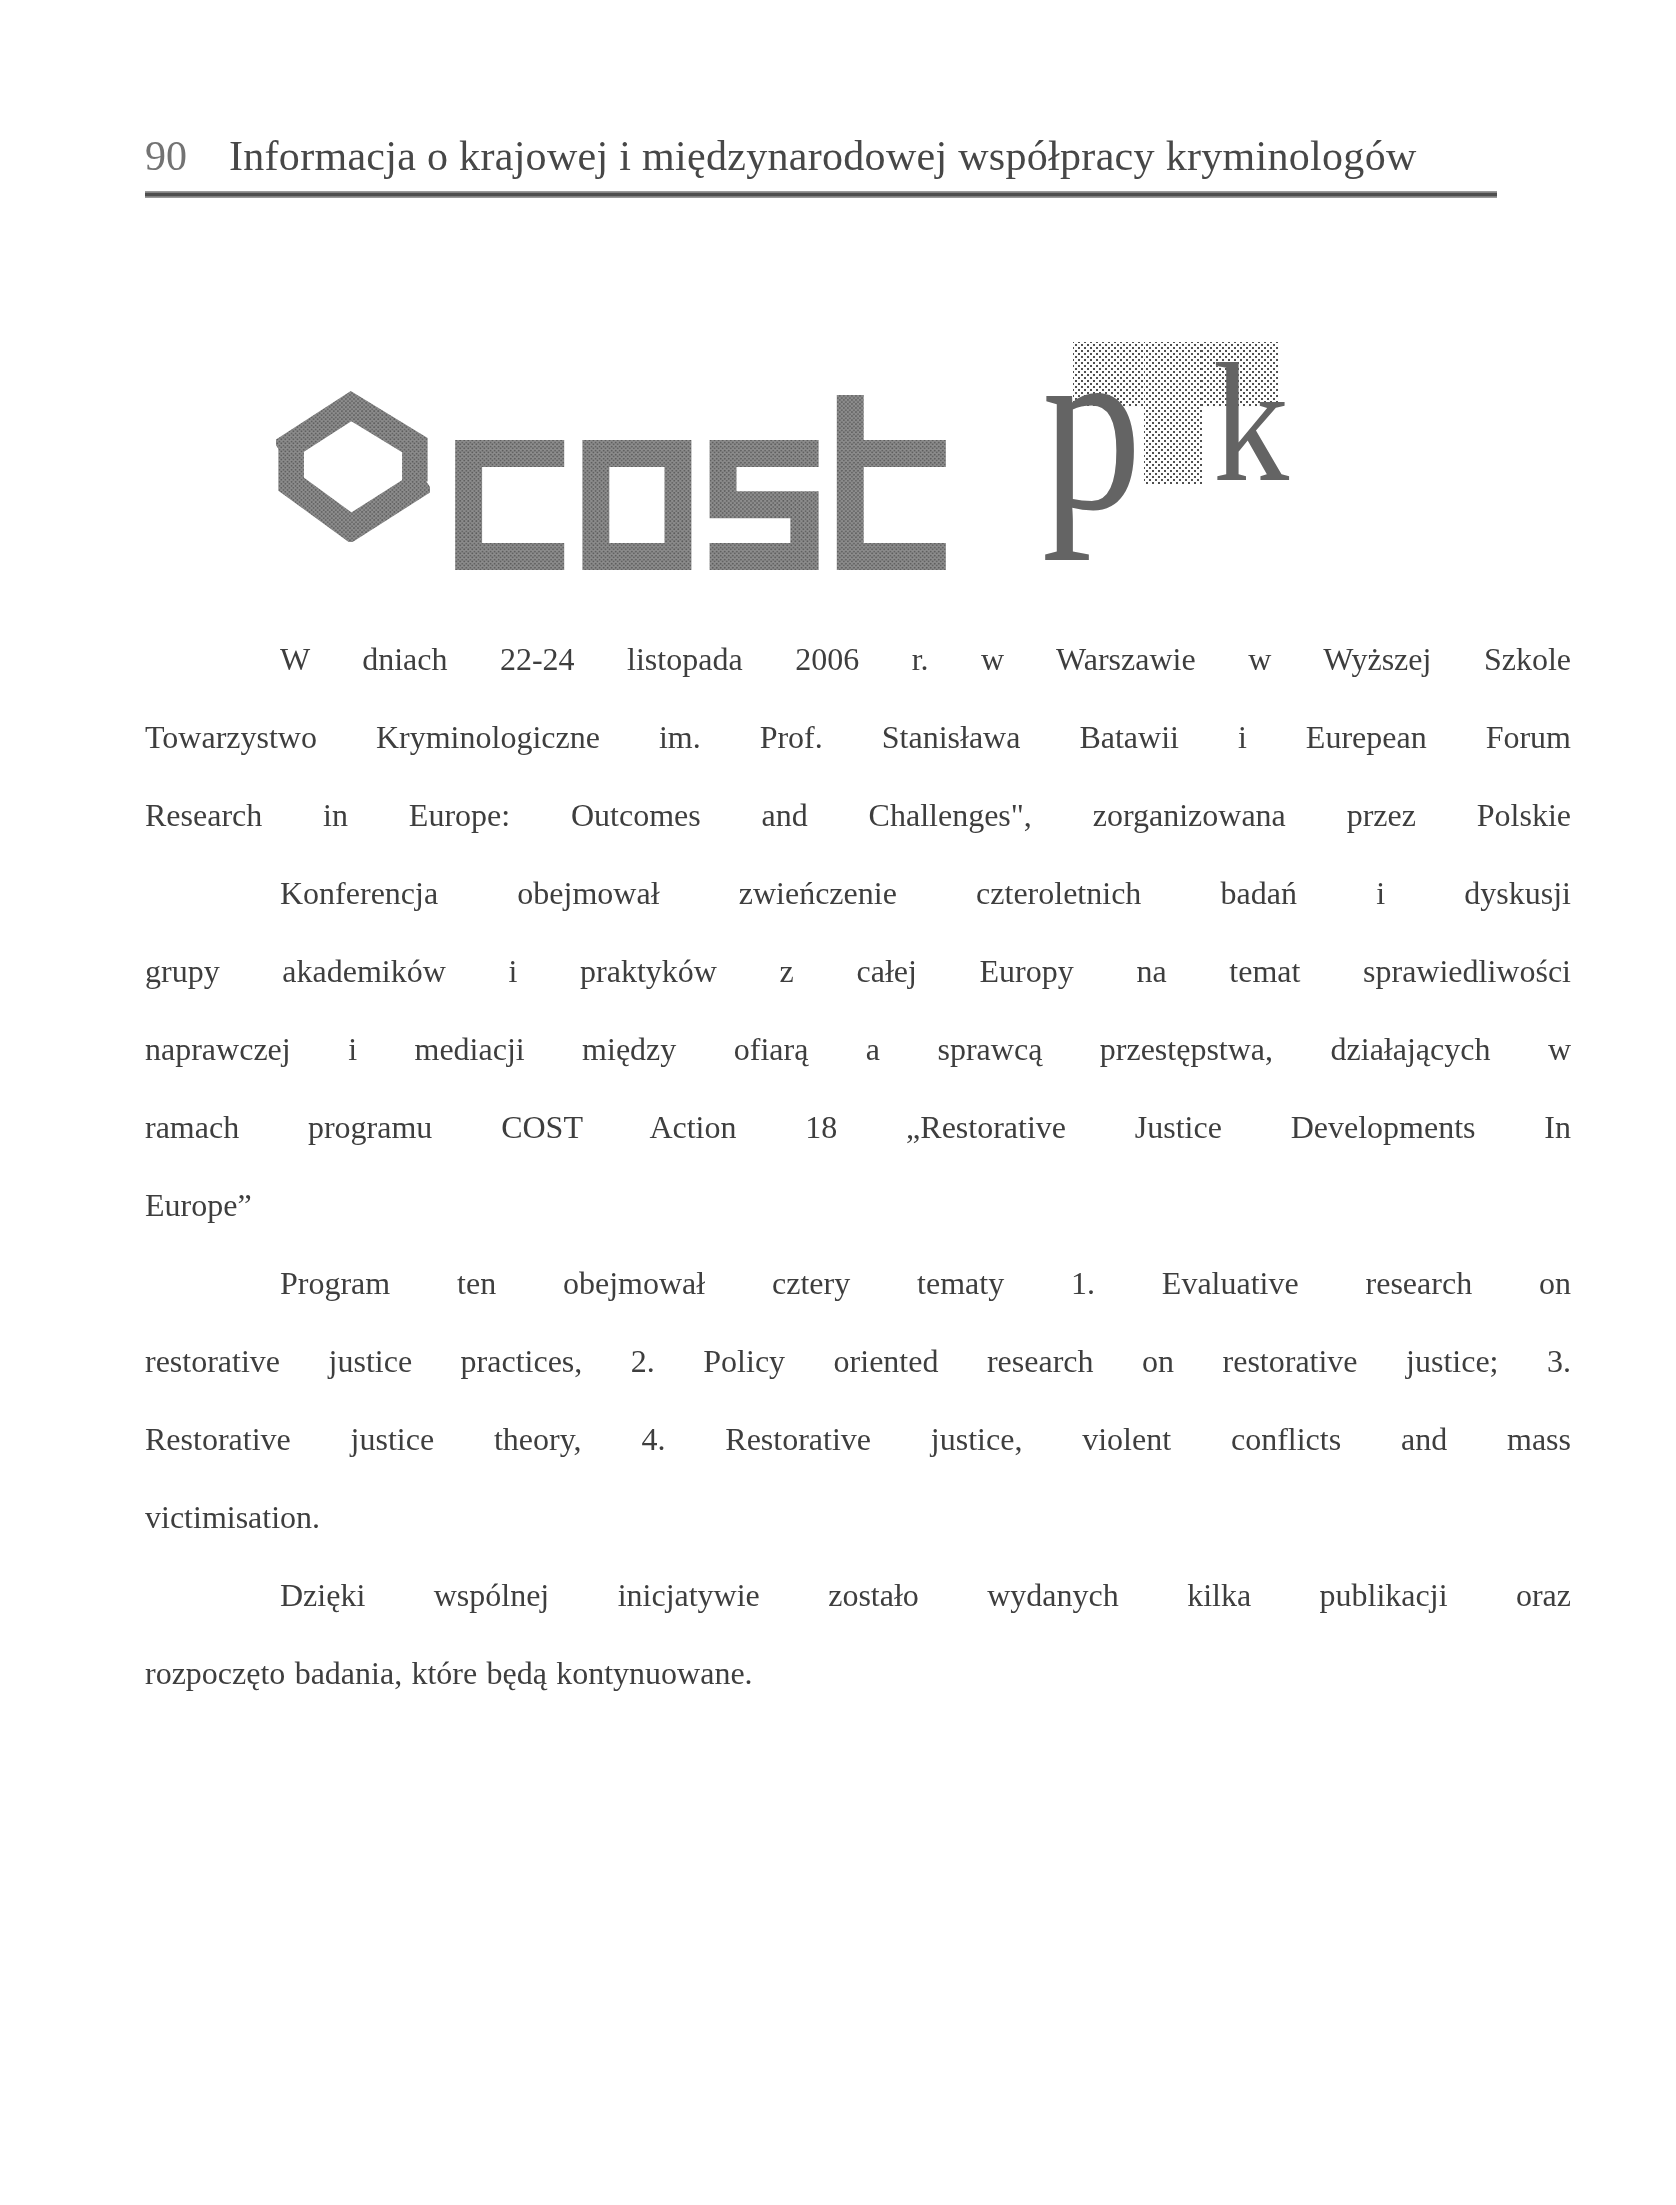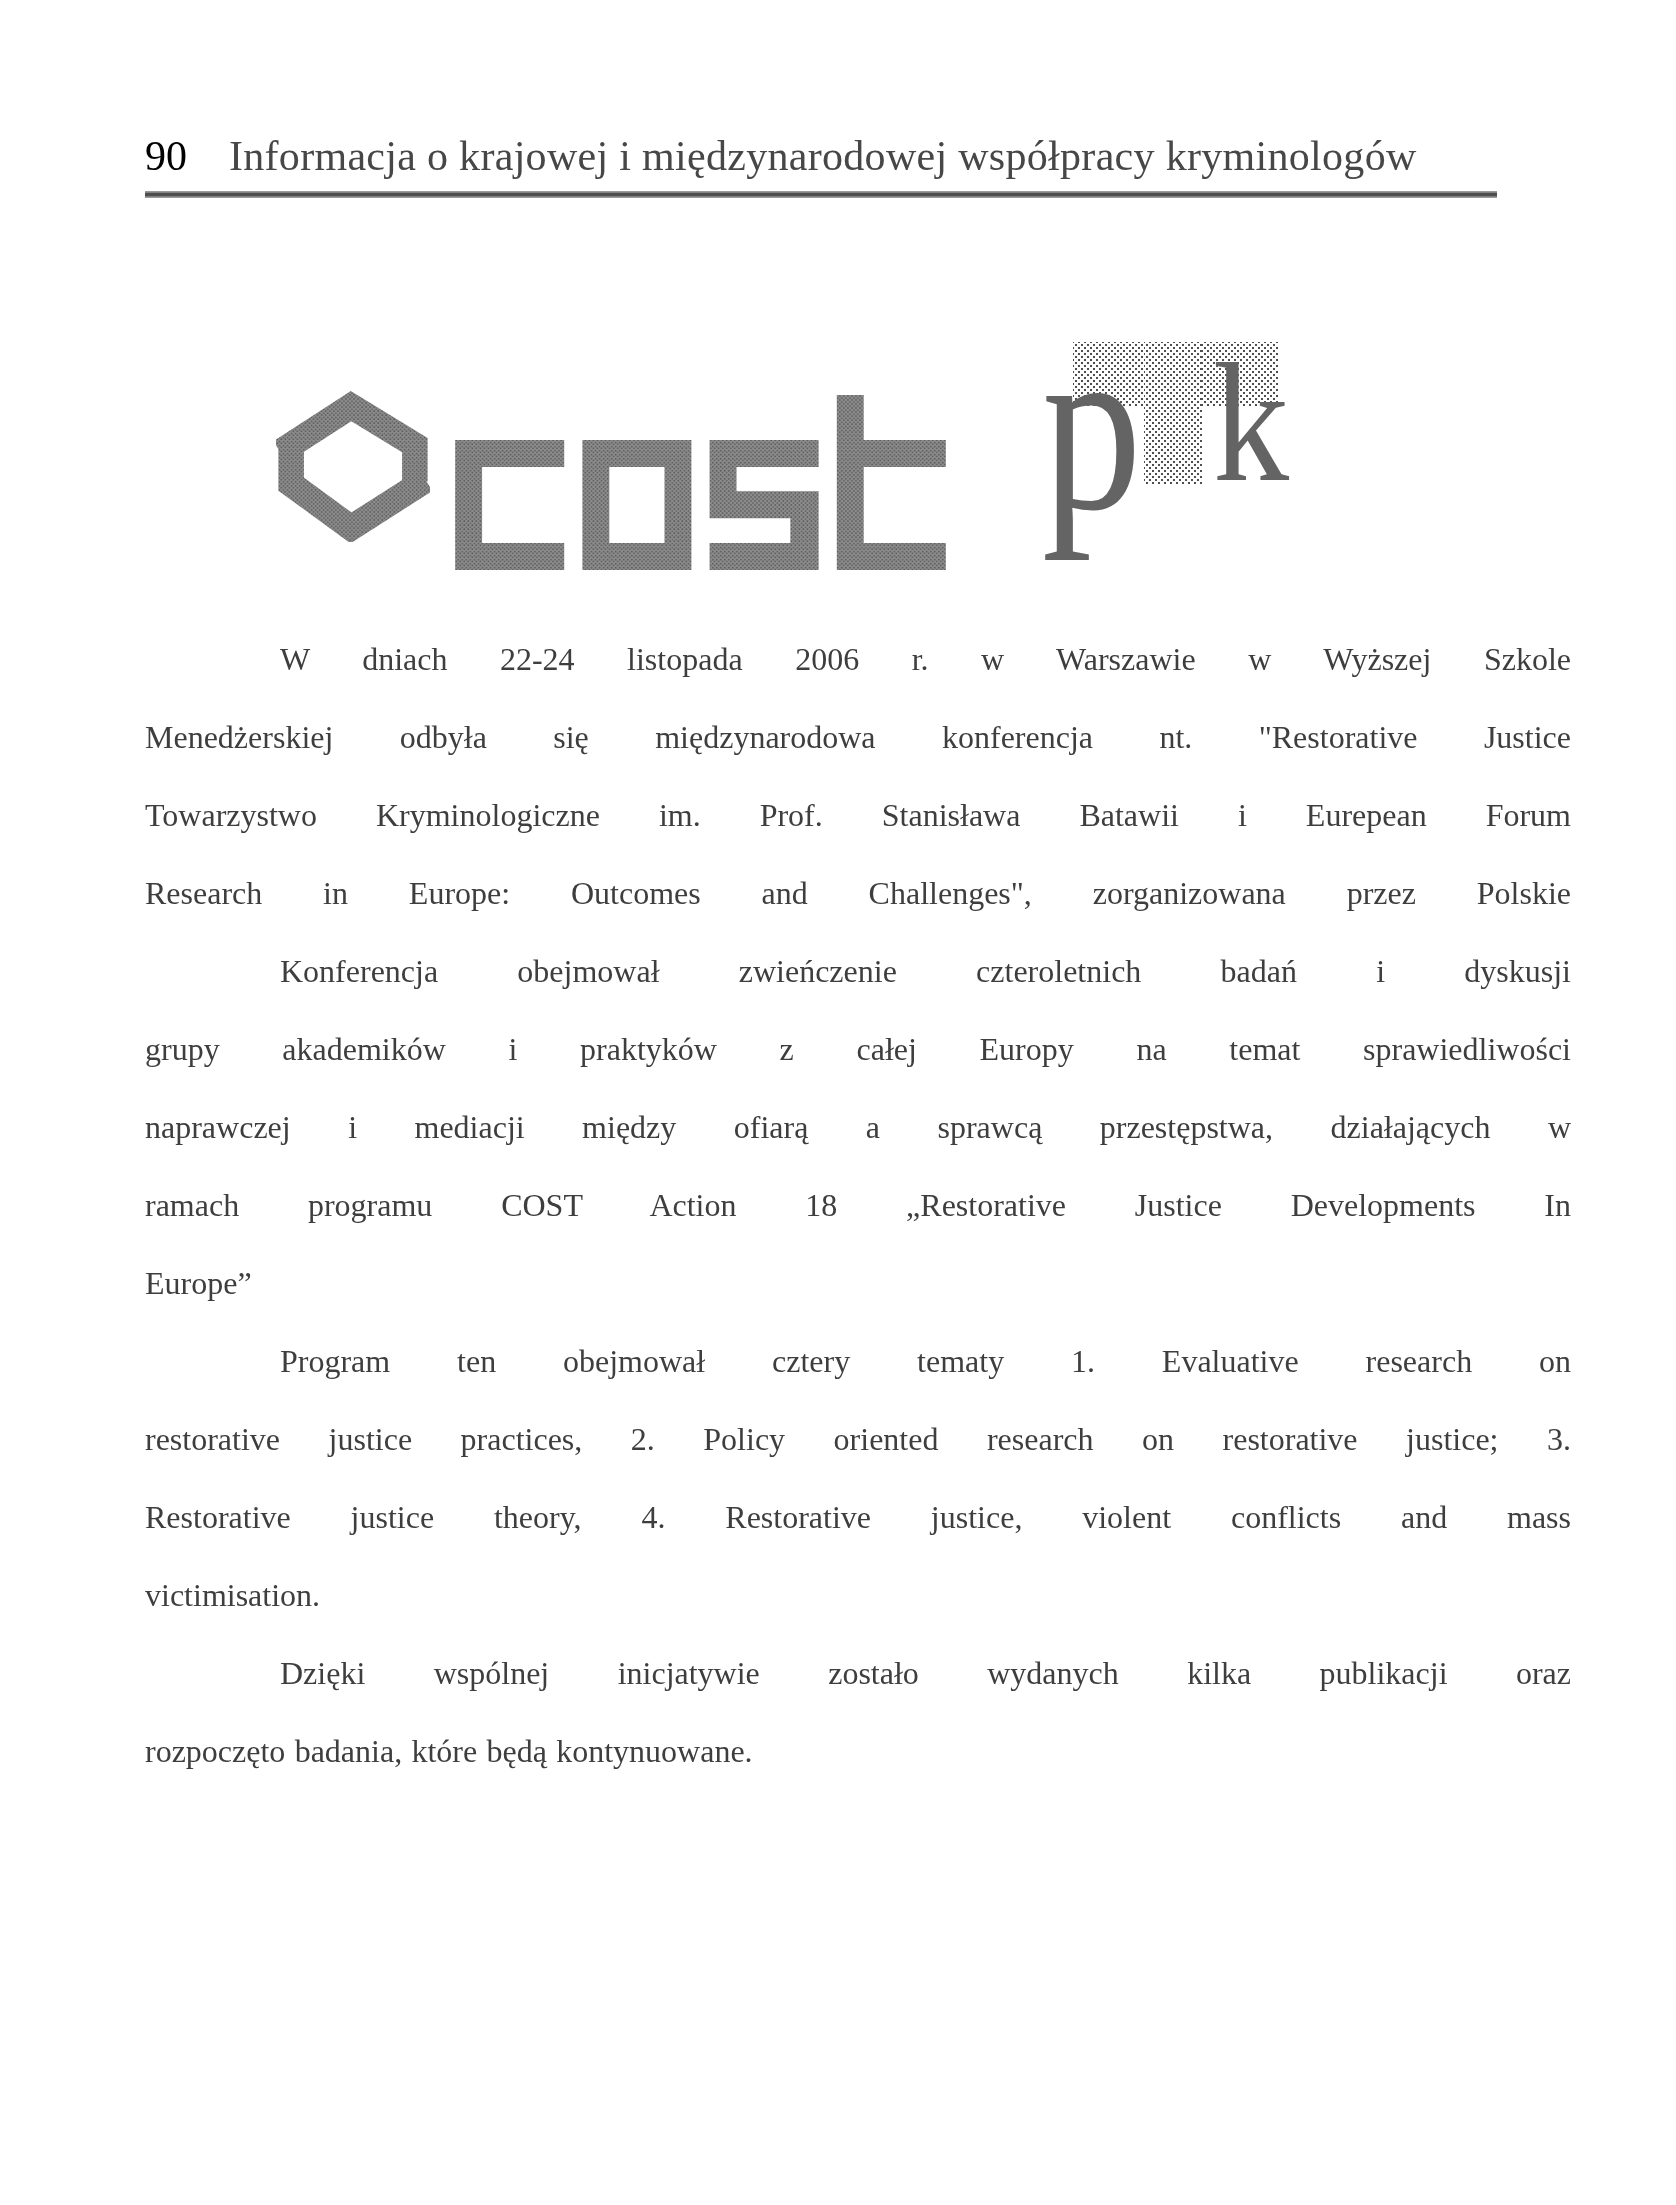--- a/index.html
+++ b/index.html
@@ -9,21 +9,21 @@
     background:#ffffff;
     overflow:hidden;
     font-family:"Liberation Serif", serif;
     color:#3e3e3e;
   }
   
   .header{
     position:absolute;left:145px;top:132px;width:1355px;
     font-size:42px;white-space:nowrap;
   }
-  .page-number{display:inline-block;font-style:normal;color:#000000;}
+  .page-number{display:inline-block;font-style:normal;color:#737373;}
   .header-title{display:inline-block;margin-left:42px;color:#474747;letter-spacing:0.3px;}
   .header-rule{
     position:absolute;left:145px;top:191px;width:1352px;height:7.4px;
     background:linear-gradient(to bottom,#9a9a9a 0 18%,#4e4e4e 30% 72%,#9a9a9a 82% 100%);
   }
   
   .logo-row{position:absolute;left:276px;top:337px;width:1079px;height:229px;}
   .cost-icon{position:absolute;left:0;top:49px;}
   .cost-word{position:absolute;left:179px;top:58px;}
   
@@ -96,21 +96,20 @@
       <div class="ht ht-stem"></div>
       <span class="ptk-letter ptk-p">p</span>
       <span class="ptk-letter ptk-k">k</span>
     </div>
   </div>
 
   <div class="doc-body">
 
     <div>
       <div class="line first">W dniach 22-24 listopada 2006 r. w Warszawie w Wyższej Szkole</div>
-      <div class="line">Menedżerskiej odbyła się międzynarodowa konferencja nt. "Restorative Justice</div>
       <div class="line">Towarzystwo Kryminologiczne im. Prof. Stanisława Batawii i Eurepean Forum</div>
       <div class="line">Research in Europe: Outcomes and Challenges", zorganizowana przez Polskie</div>
     </div>
 
     <div>
       <div class="line first">Konferencja obejmował zwieńczenie czteroletnich badań i dyskusji</div>
       <div class="line">grupy akademików i praktyków z całej Europy na temat sprawiedliwości</div>
       <div class="line">naprawczej i mediacji między ofiarą a sprawcą przestępstwa, działających w</div>
       <div class="line">ramach programu COST Action 18 „Restorative Justice Developments In</div>
       <div class="line last">Europe”</div>

